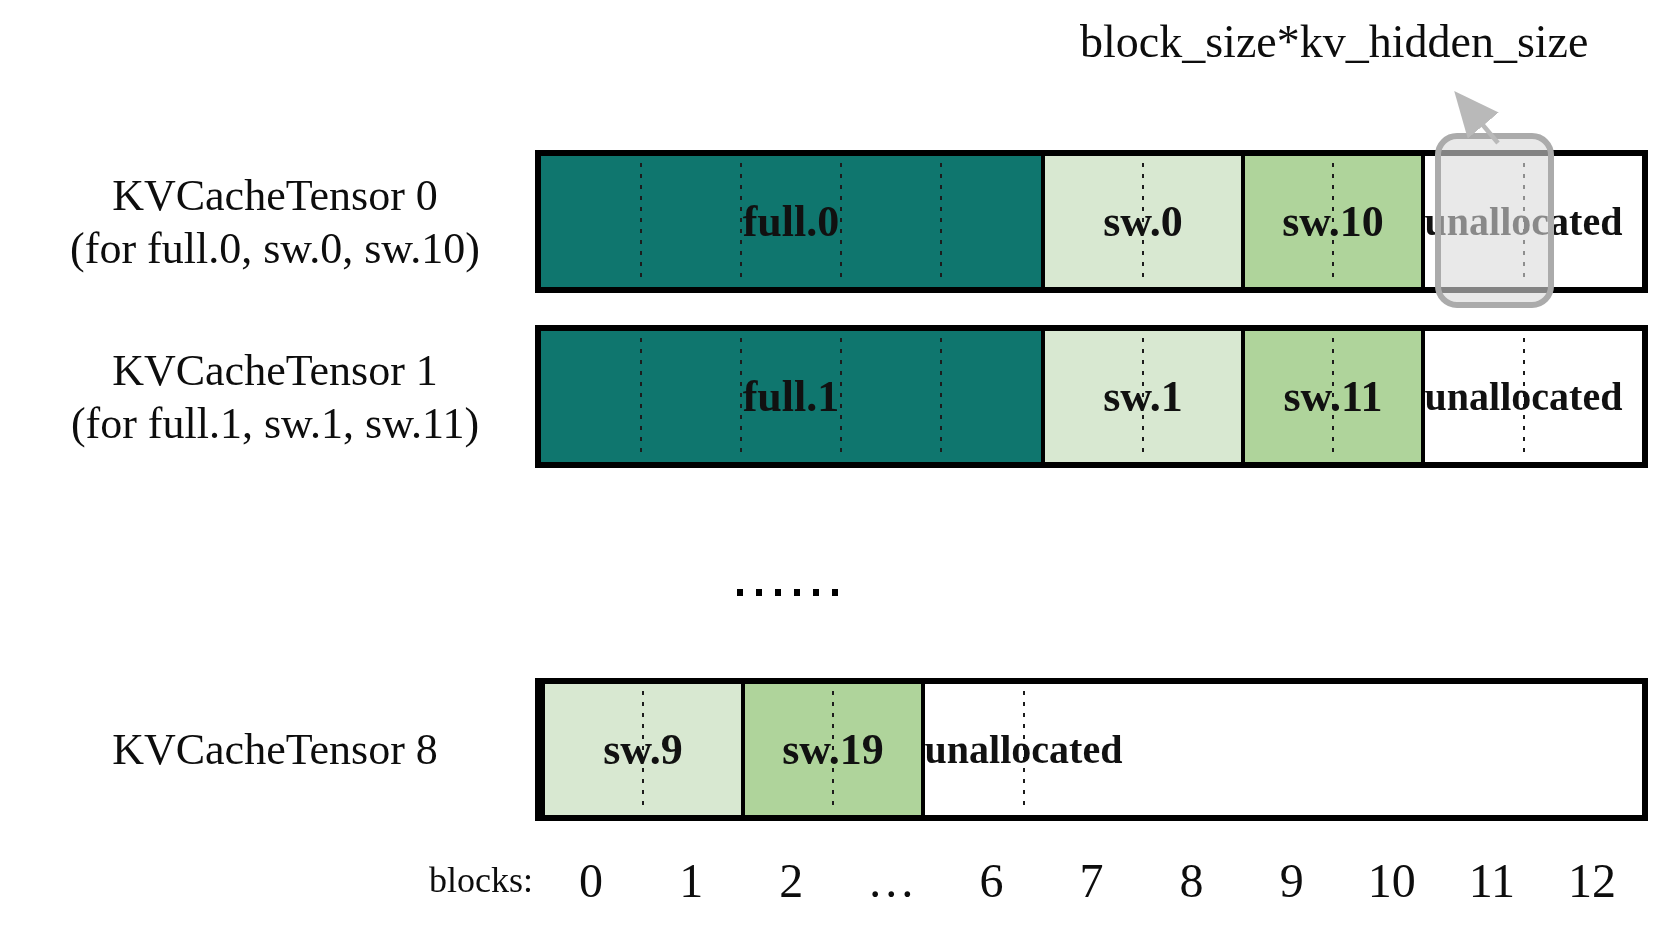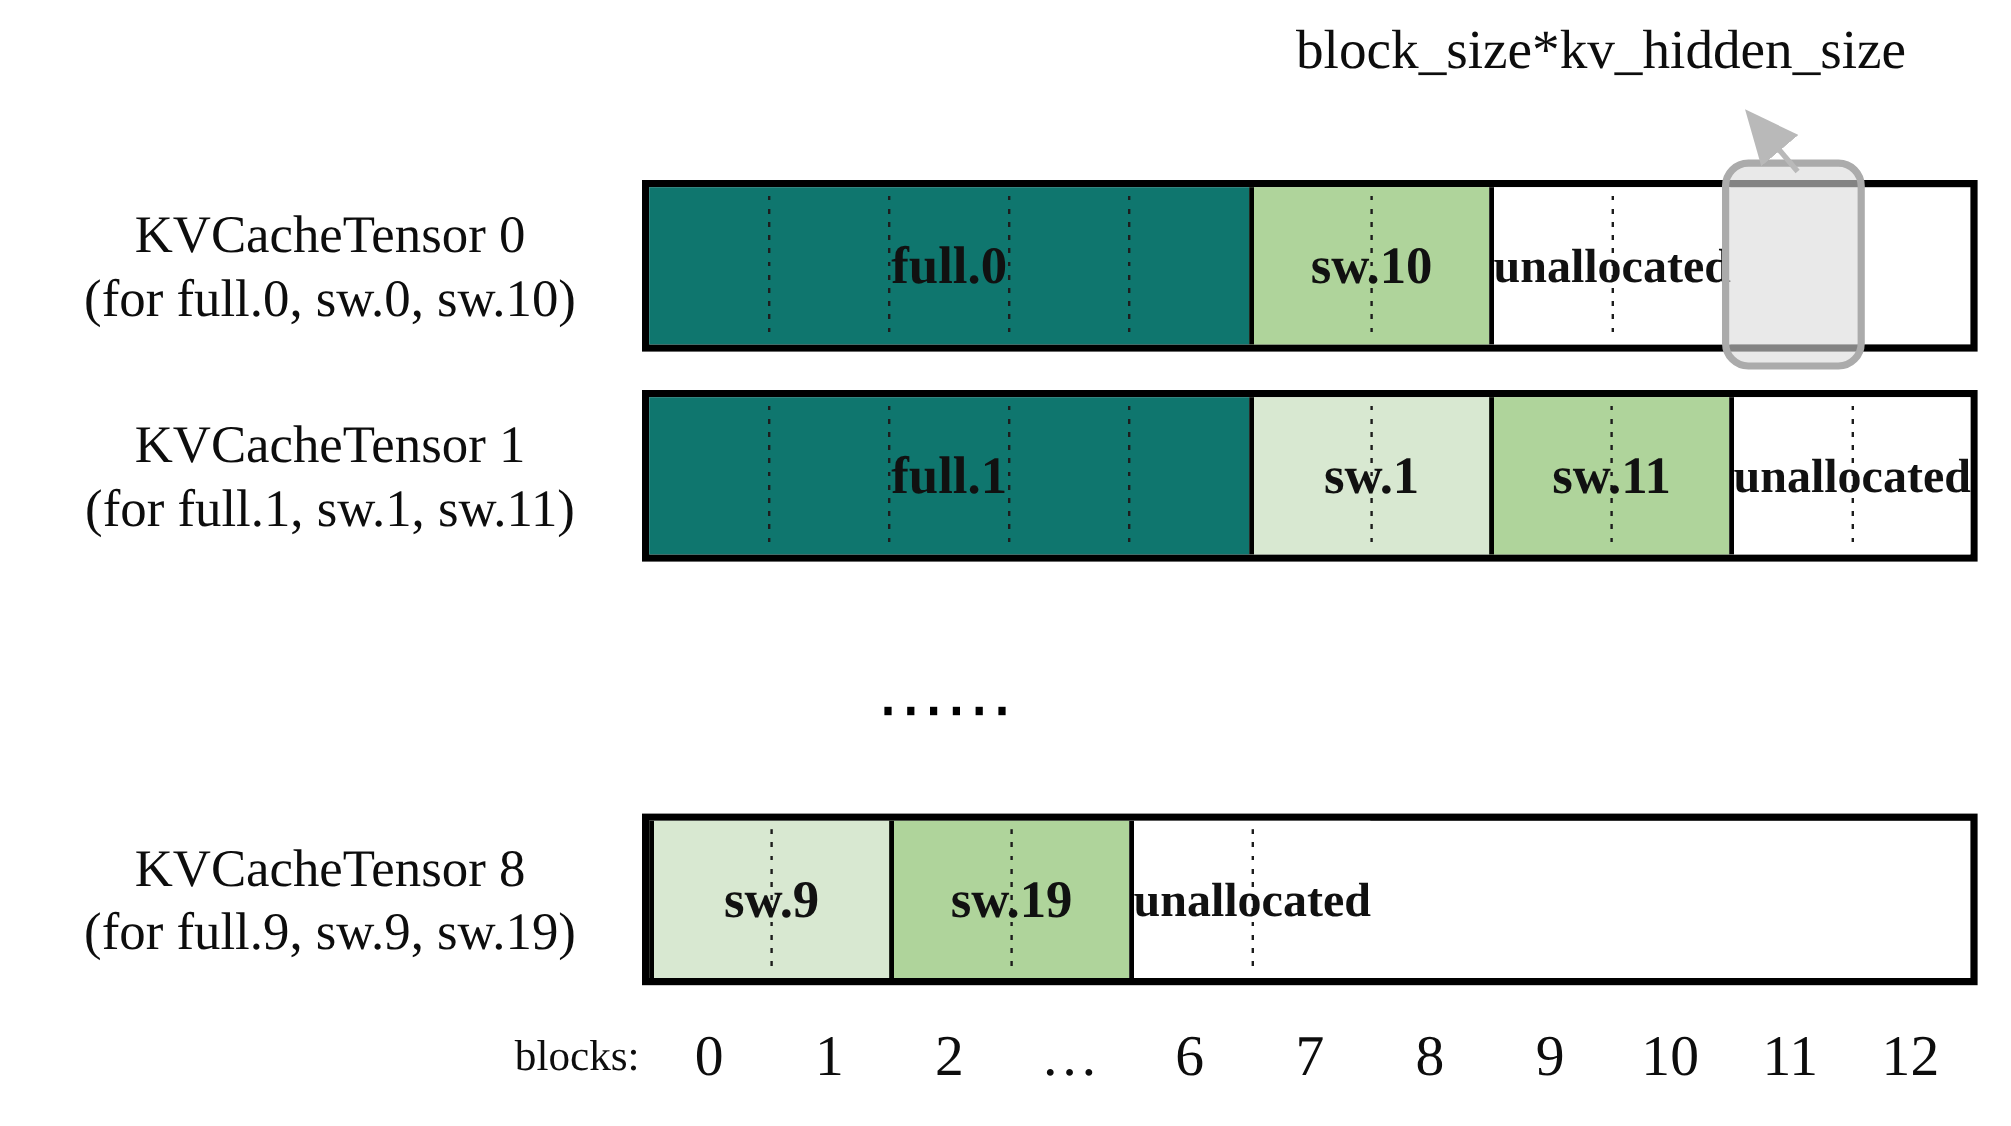--- a/index.html
+++ b/index.html
@@ -28,21 +28,21 @@
 
   
   .tensor-row{
     position:absolute;left:535px;width:1113px;height:143px;
     border:6px solid #000;box-sizing:border-box;
     display:flex;z-index:1;
   }
   .region{position:relative;height:100%;box-sizing:border-box;}
   .region.r-full{width:500px;background:#0f766e;}
   .region.r-sw{width:200px;background:#D8E8D1;border-left:4px solid #000;}
-  .region.r-sw2{width:200px;background:#AFD49B;border-left:4px solid #000;}
+  .region.r-sw2{width:180px;background:#AFD49B;border-left:4px solid #000;}
   .region.r-unalloc{width:201px;background:#FFFFFF;border-left:4px solid #000;}
 
   .divider{
     position:absolute;top:7px;bottom:7px;width:2px;margin-left:-1px;
     background-image:repeating-linear-gradient(to bottom,#1c1c1c 0 4px,transparent 4px 11px);
     z-index:1;
   }
   .cell-label{
     position:absolute;inset:0;display:flex;align-items:center;justify-content:center;
     font-weight:bold;font-size:44px;z-index:2;white-space:nowrap;
@@ -96,20 +96,24 @@
     <div>(for full.0, sw.0, sw.10)</div>
   </div>
   <div class="tensor-row" style="top:150px">
     <div class="region r-full">
       <div class="divider" style="left:20%"></div>
       <div class="divider" style="left:40%"></div>
       <div class="divider" style="left:60%"></div>
       <div class="divider" style="left:80%"></div>
       <div class="cell-label">full.0</div>
     </div>
+    <div class="region r-sw">
+      <div class="divider" style="left:50%"></div>
+      <div class="cell-label">sw.0</div>
+    </div>
     <div class="region r-sw2">
       <div class="divider" style="left:50%"></div>
       <div class="cell-label">sw.10</div>
     </div>
     <div class="region r-unalloc">
       <div class="divider" style="left:50%"></div>
       <div class="cell-label two-line">
         <div>unalloca</div>
         <div>ted</div>
       </div>
@@ -150,21 +154,20 @@
     <div class="dot"></div>
     <div class="dot"></div>
     <div class="dot"></div>
     <div class="dot"></div>
     <div class="dot"></div>
     <div class="dot"></div>
   </div>
 
   <div class="row-label" style="top:678px">
     <div>KVCacheTensor 8</div>
-    <div>(for full.9, sw.9, sw.19)</div>
   </div>
   <div class="tensor-row" style="top:678px">
     <div class="region r-sw">
       <div class="divider" style="left:50%"></div>
       <div class="cell-label">sw.9</div>
     </div>
     <div class="region r-sw2">
       <div class="divider" style="left:50%"></div>
       <div class="cell-label">sw.19</div>
     </div>

